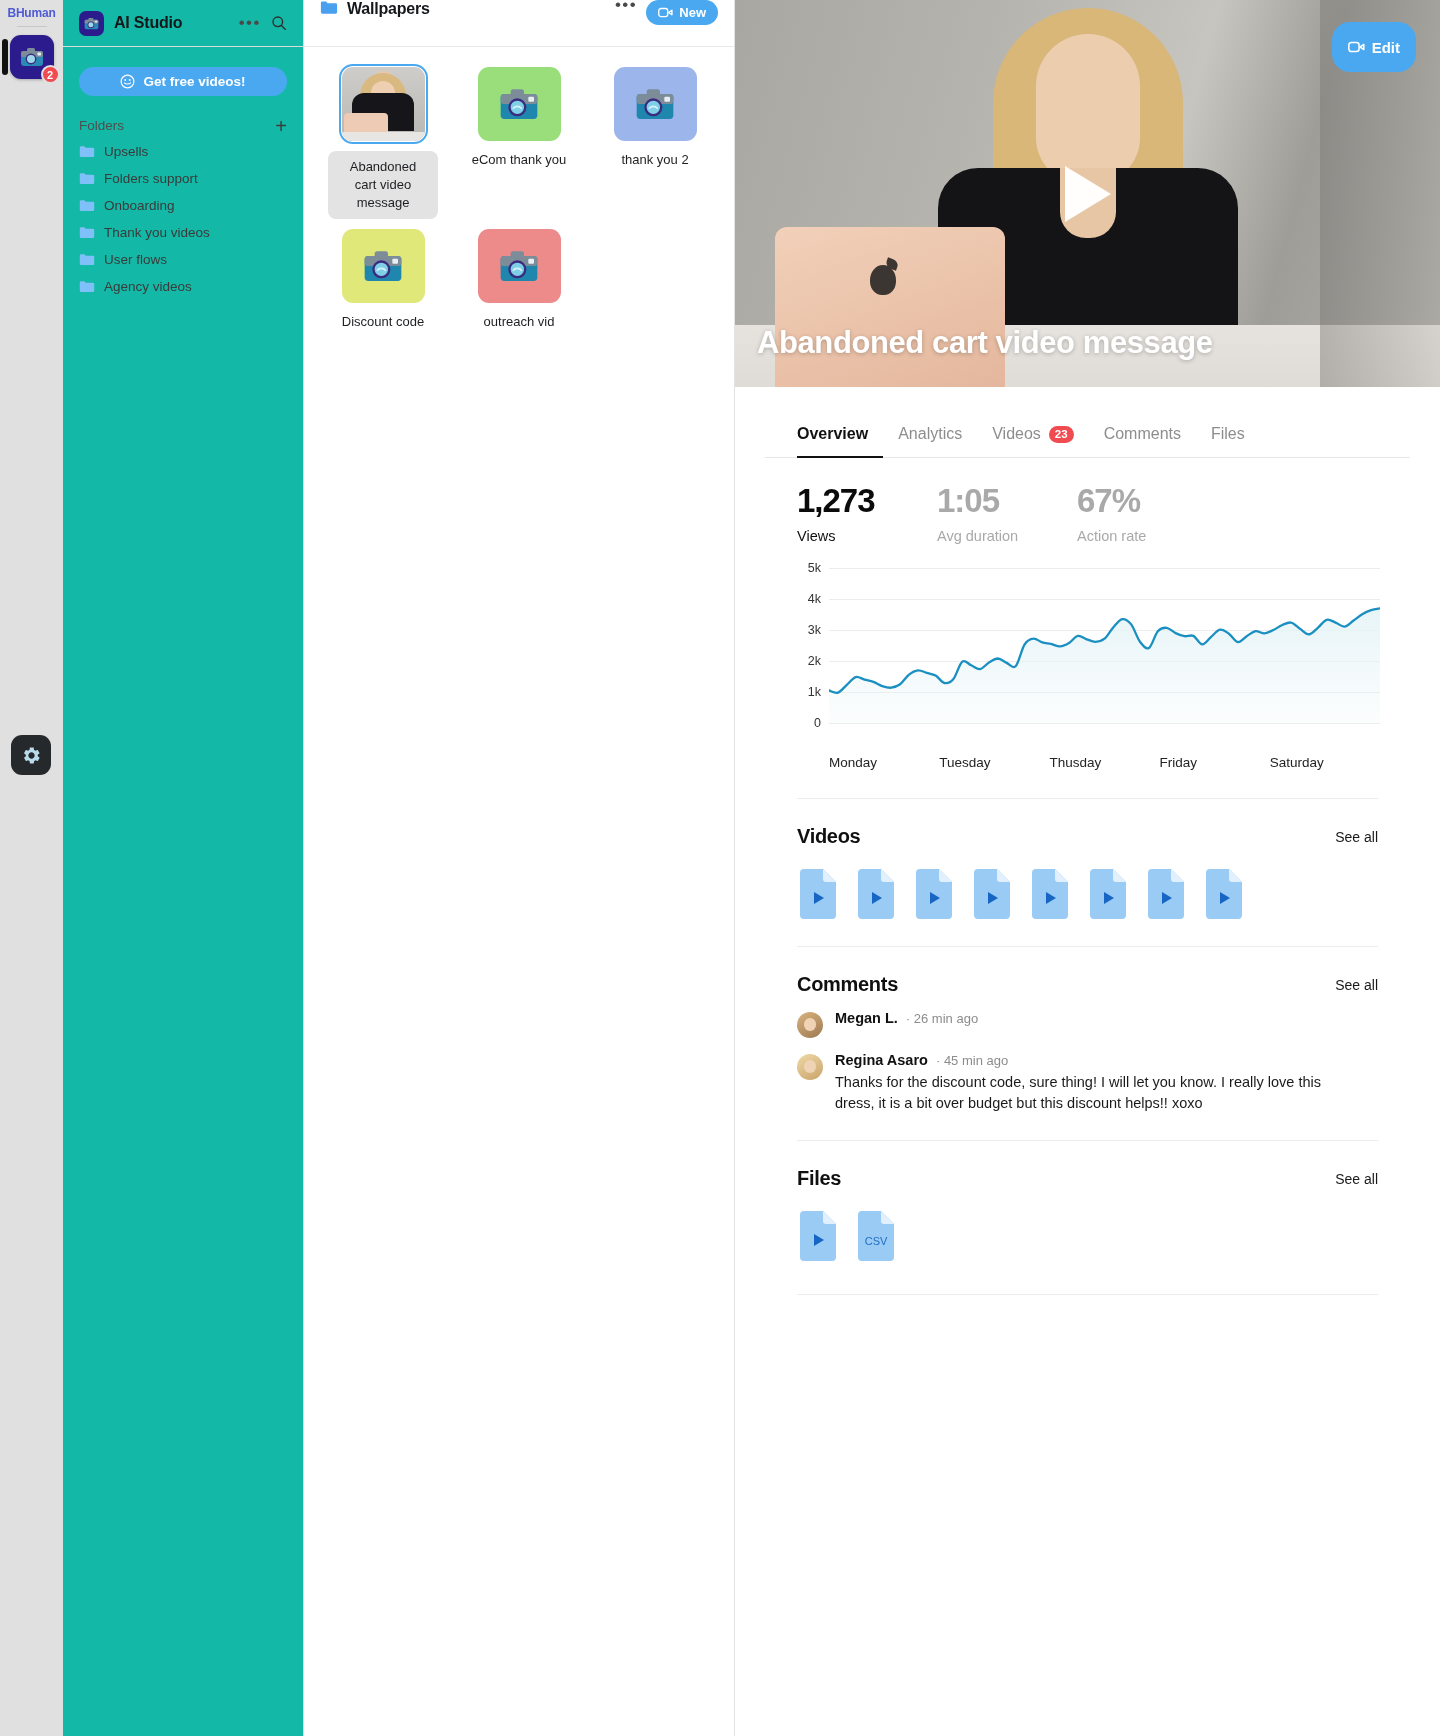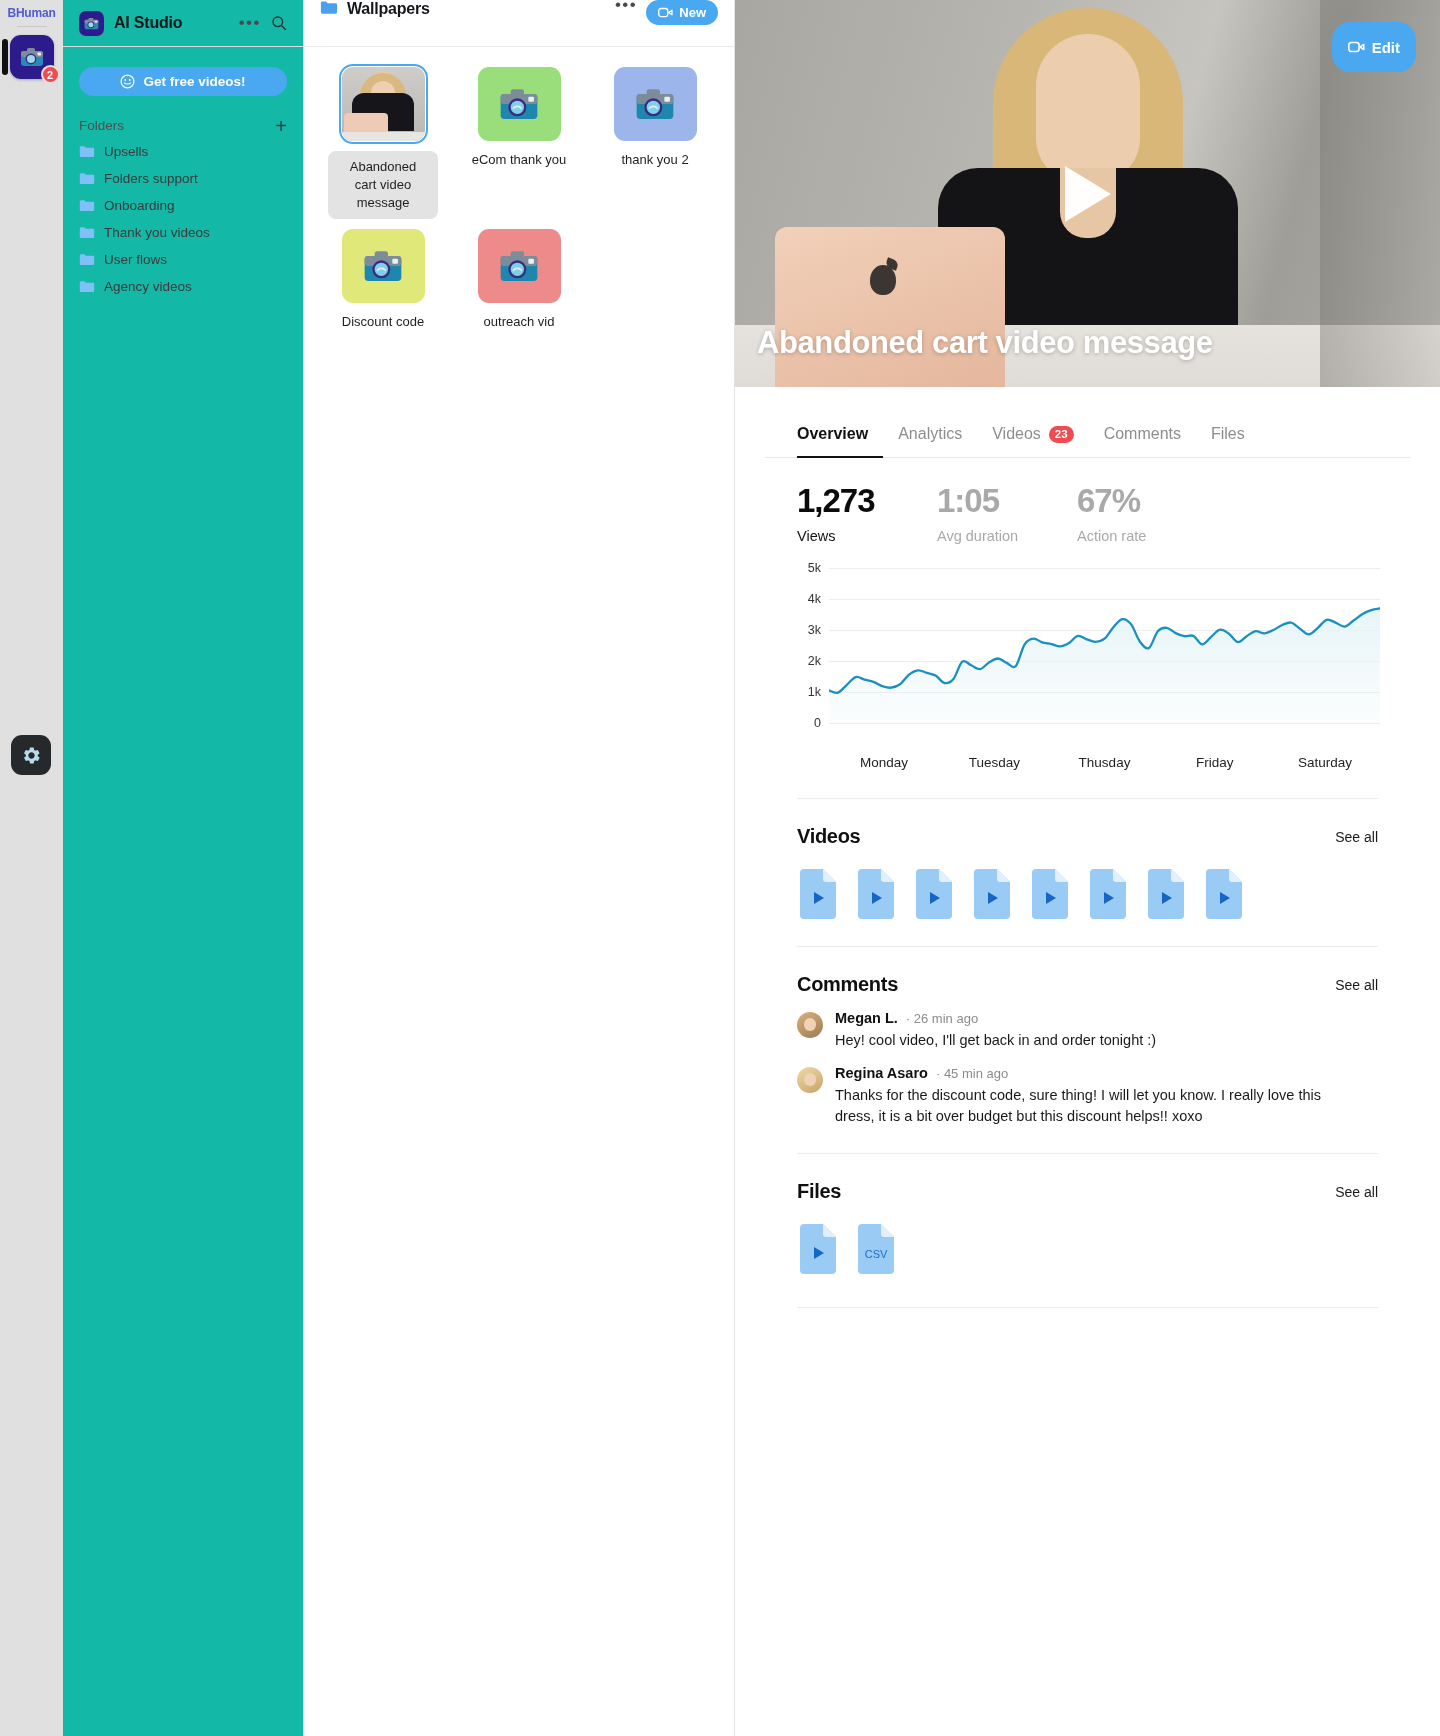--- a/index.html
+++ b/index.html
@@ -236,21 +236,21 @@
   .chart { position: relative; width: 583px; height: 175px; }
   .ylabels {
     position:absolute; left:0; top:0; width:24px; height:155px;
   }
   .ylabel {
     position:absolute; right:0; font-size:12.5px; color:#333; transform:translateY(-50%);
   }
   .plot { position:absolute; left:32px; top:0; right:0; height:155px; }
   .gridline { position:absolute; left:0; right:0; height:1px; background:#ececec; }
   .xlabels { display:flex; margin: 12px 0 0 32px; width: 551px; }
-  .xlabel { flex:1; text-align:center; font-size:13.5px; color:#242424; }
+  .xlabel { flex:1; font-size:13.5px; color:#242424; }
 
   .divider { height:1px; background:#ececec; margin: 18px 32px 0 32px; }
 
   .section { padding: 26px 32px 0 32px; }
   .sec-head { display:flex; align-items:center; justify-content:space-between; }
   .sec-title { font-size:20px; font-weight:700; color:#101010; letter-spacing:-.3px;}
   .see-all { font-size:14px; color:#1a1a1a; cursor:pointer; }
   .filerow { display:flex; gap:16px; margin-top:20px; }
   .fileicon { width:42px; height:52px; position:relative; cursor:pointer; }
 
@@ -614,21 +614,20 @@
           <div class="see-all">See all</div>
         </div>
         <div id="comment-list">
             <div class="comment">
               <div class="avatar-c"></div>
               <div class="cbody">
                 <div class="cmeta">
                   <span class="cname">Megan L.</span>
                   <span class="ctime">· 26 min ago</span>
                 </div>
-                <div class="ctext">Hey! cool video, I'll get back in and order tonight :)</div>
               </div>
             </div>
             <div class="comment">
               <div class="avatar-c a2"></div>
               <div class="cbody">
                 <div class="cmeta">
                   <span class="cname">Regina Asaro</span>
                   <span class="ctime">· 45 min ago</span>
                 </div>
                 <div class="ctext">Thanks for the discount code, sure thing! I will let you know. I really love this dress, it is a bit over budget but this discount helps!! xoxo</div>

